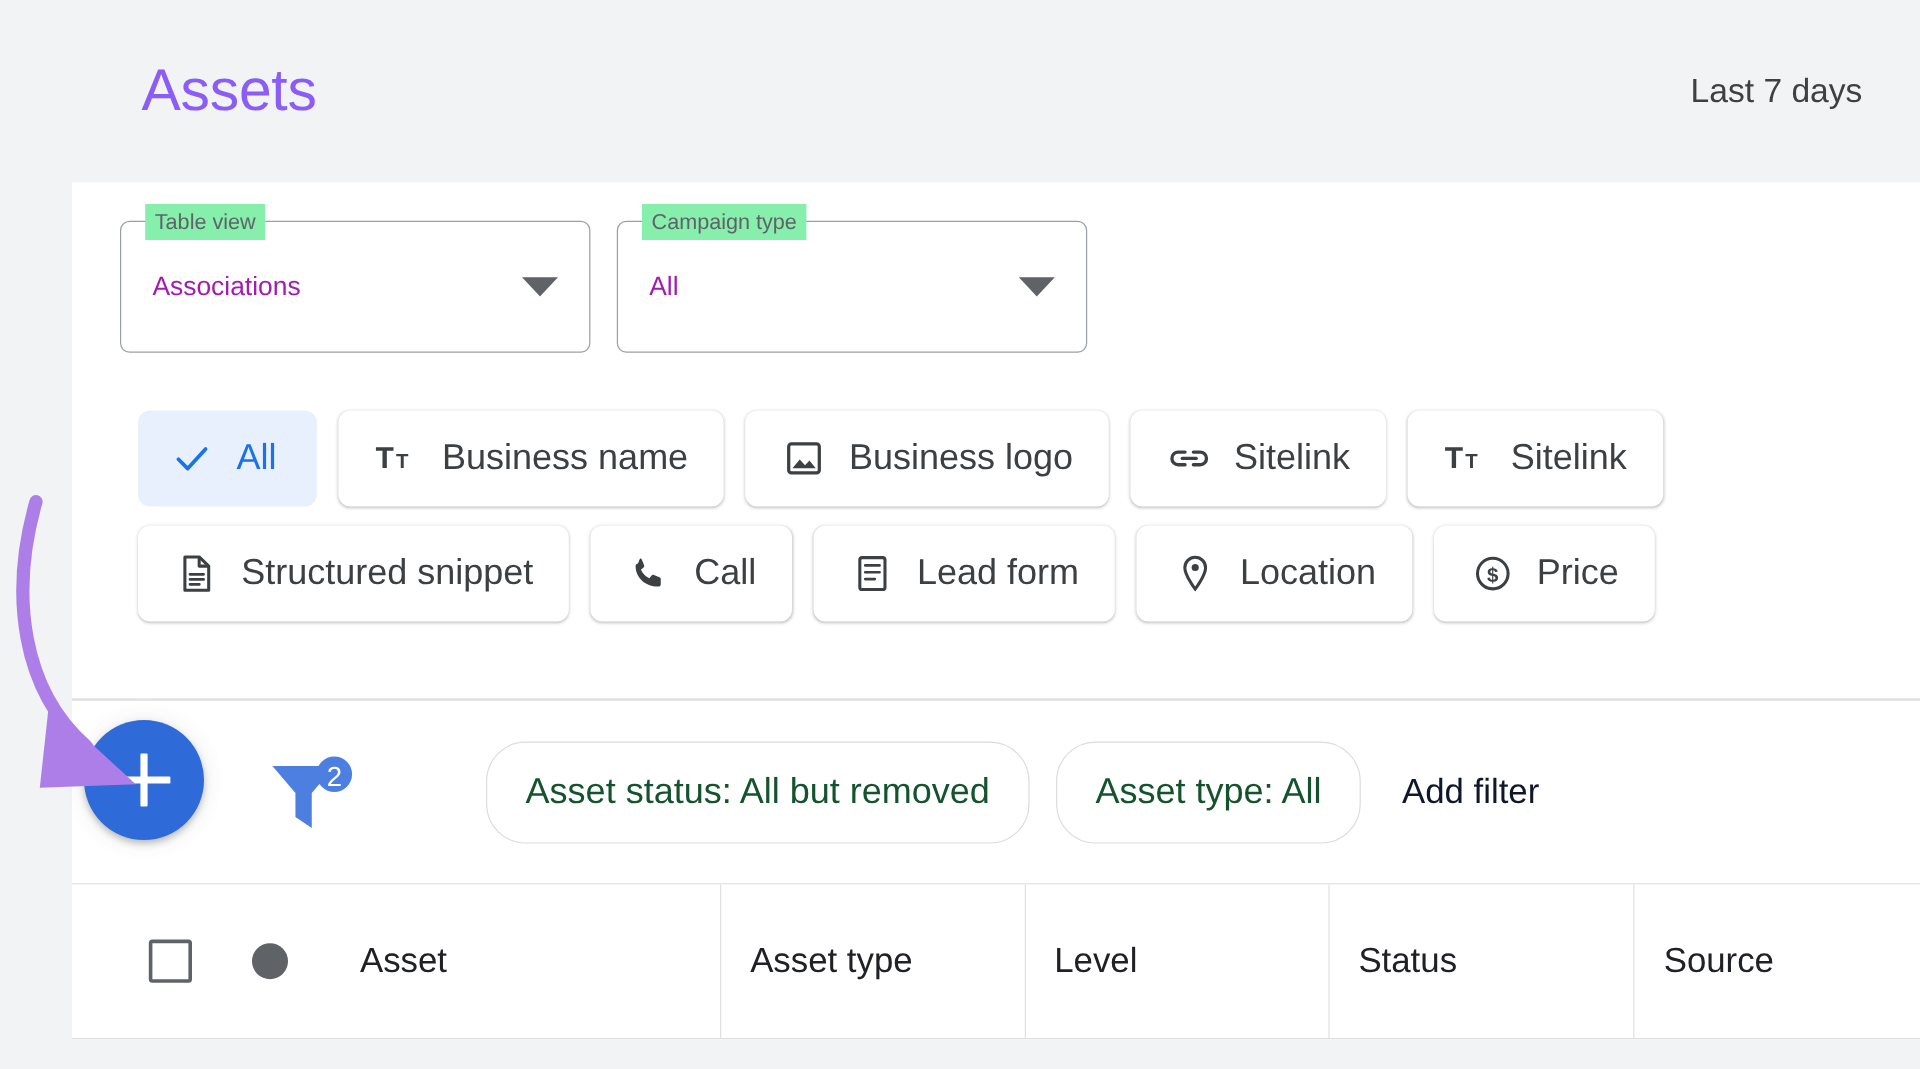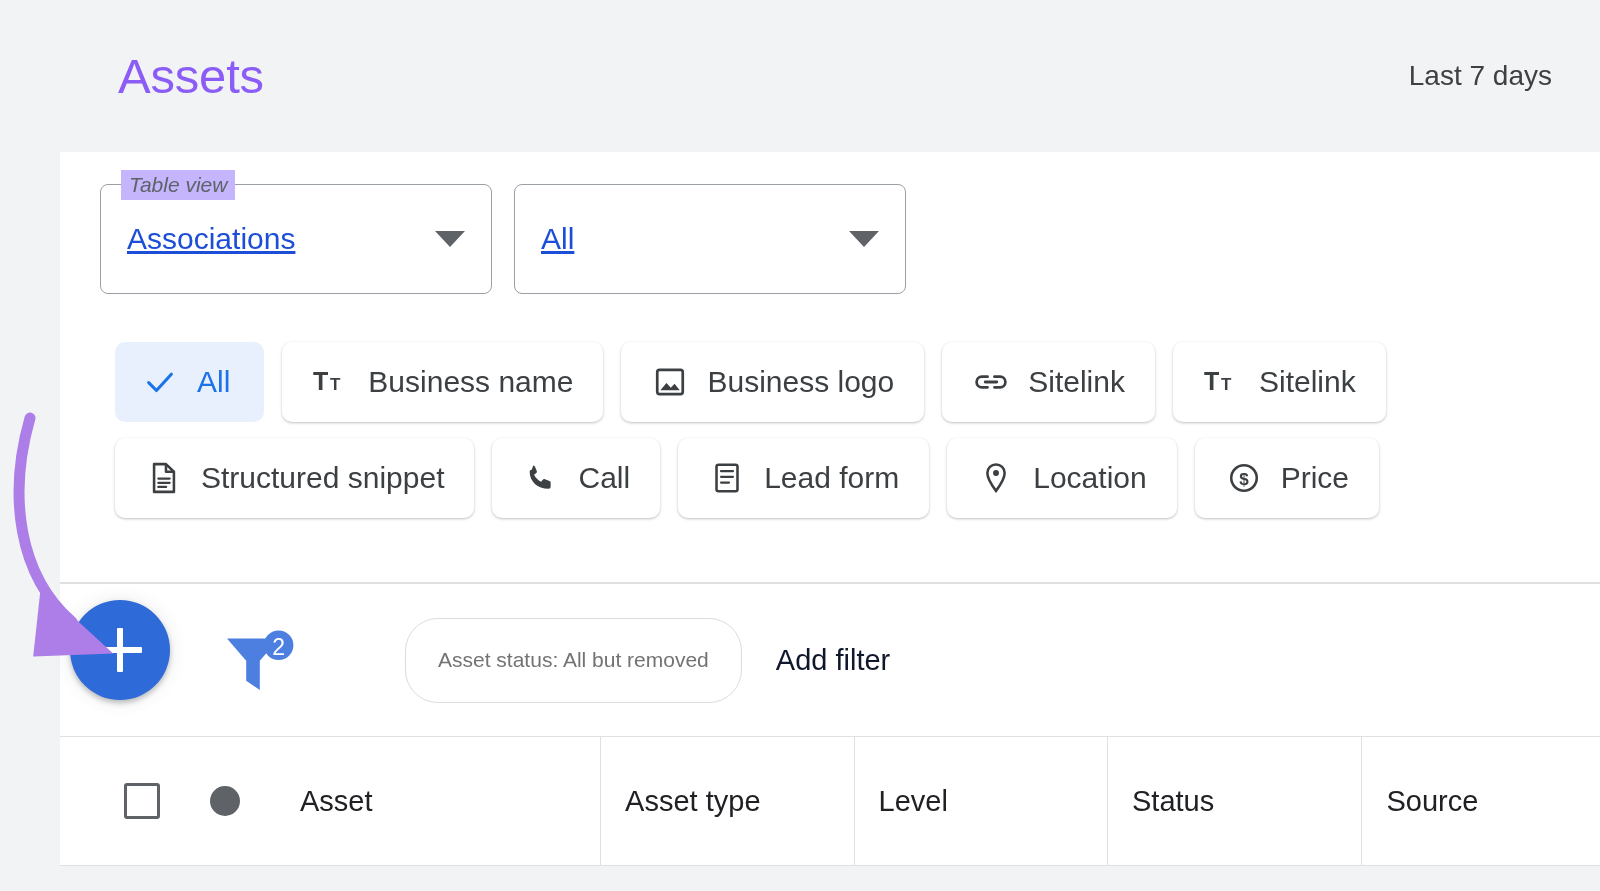--- a/index.html
+++ b/index.html
@@ -68,33 +68,31 @@
     display: flex;
     align-items: center;
     padding: 0 26px;
   }
   .select-field.tableview { width: 392px; }
   .select-field.campaigntype { width: 392px; }
   .select-legend {
     position: absolute;
     top: -15px;
     left: 20px;
-    background: #c4b5fd;
+    background: #86efac;
     padding: 0 8px;
-    font-size: 21px;
+    font-size: 18px;
     color: #5f6368;
     line-height: 30px;
     white-space: nowrap;
-    font-style: italic;
   }
   .select-value {
-    font-size: 30px;
-    color: #1d4ed8;
+    font-size: 22px;
+    color: #a21caf;
     flex: 1;
-    text-decoration: underline;
   }
   .select-arrow {
     width: 0; height: 0;
     border-left: 15px solid transparent;
     border-right: 15px solid transparent;
     border-top: 16px solid #5f6368;
     margin-left: 12px;
     flex: 0 0 auto;
   }
 
@@ -212,22 +210,22 @@
     align-items: center;
     gap: 22px;
   }
   .filter-chip {
     display: inline-flex;
     align-items: center;
     height: 85px;
     padding: 0 32px;
     border: 1px solid #dadce0;
     border-radius: 33px;
-    font-size: 21px;
-    color: #737373;
+    font-size: 30px;
+    color: #14532d;
     background: #fff;
     box-sizing: border-box;
     cursor: pointer;
   }
   .add-filter {
     font-size: 29px;
     color: #0f172a;
     padding: 0 12px;
     cursor: pointer;
   }
@@ -322,20 +320,21 @@
 
   <div class="selectors">
 
     <div class="select-field tableview">
       <span class="select-legend">Table view</span>
       <span class="select-value">Associations</span>
       <span class="select-arrow"></span>
     </div>
 
     <div class="select-field campaigntype">
+      <span class="select-legend">Campaign type</span>
       <span class="select-value">All</span>
       <span class="select-arrow"></span>
     </div>
 
   </div>
 
   <div class="chip-rows">
 
     <div class="chip-row">
 
@@ -459,20 +458,23 @@
         <path d="M2.5 4.2h26l-9.6 11.2V30l-6.8-4.6V15.4z" fill="#4d7fe0"></path>
         <circle cx="28.3" cy="7.6" r="7.4" fill="#4d7fe0"></circle>
         <text x="28.3" y="12.4" text-anchor="middle" font-family="Liberation Sans, sans-serif" font-size="11.5" fill="#ffffff">2</text>
       </svg>
     </span>
 
     <div class="filter-chips">
       <div class="filter-chip">
         <span>Asset status: All but removed</span>
       </div>
+      <div class="filter-chip">
+        <span>Asset type: All</span>
+      </div>
       <div class="add-filter">Add filter</div>
     </div>
 
   </div>
 
   <div class="table-head">
 
     <div class="th col-asset">
       <span class="head-checkbox"></span>
       <span class="head-dot"></span>

